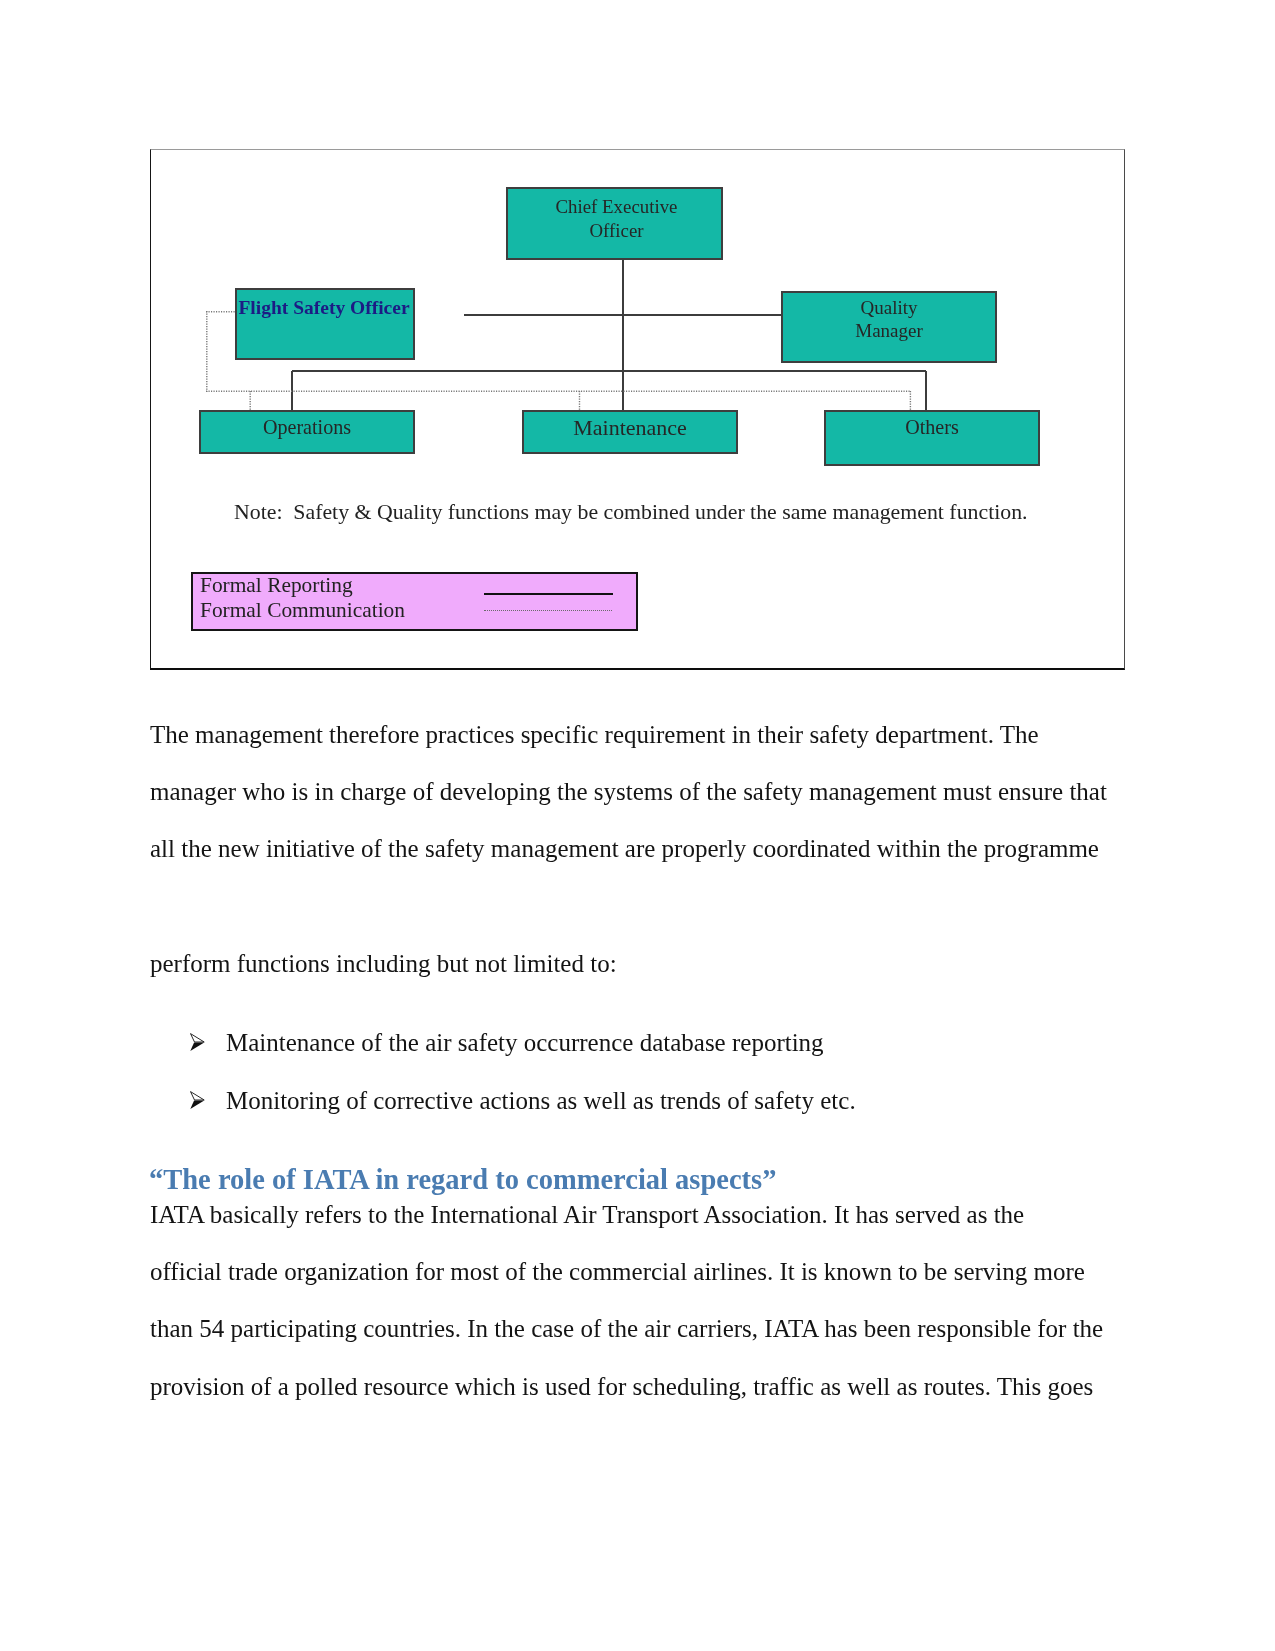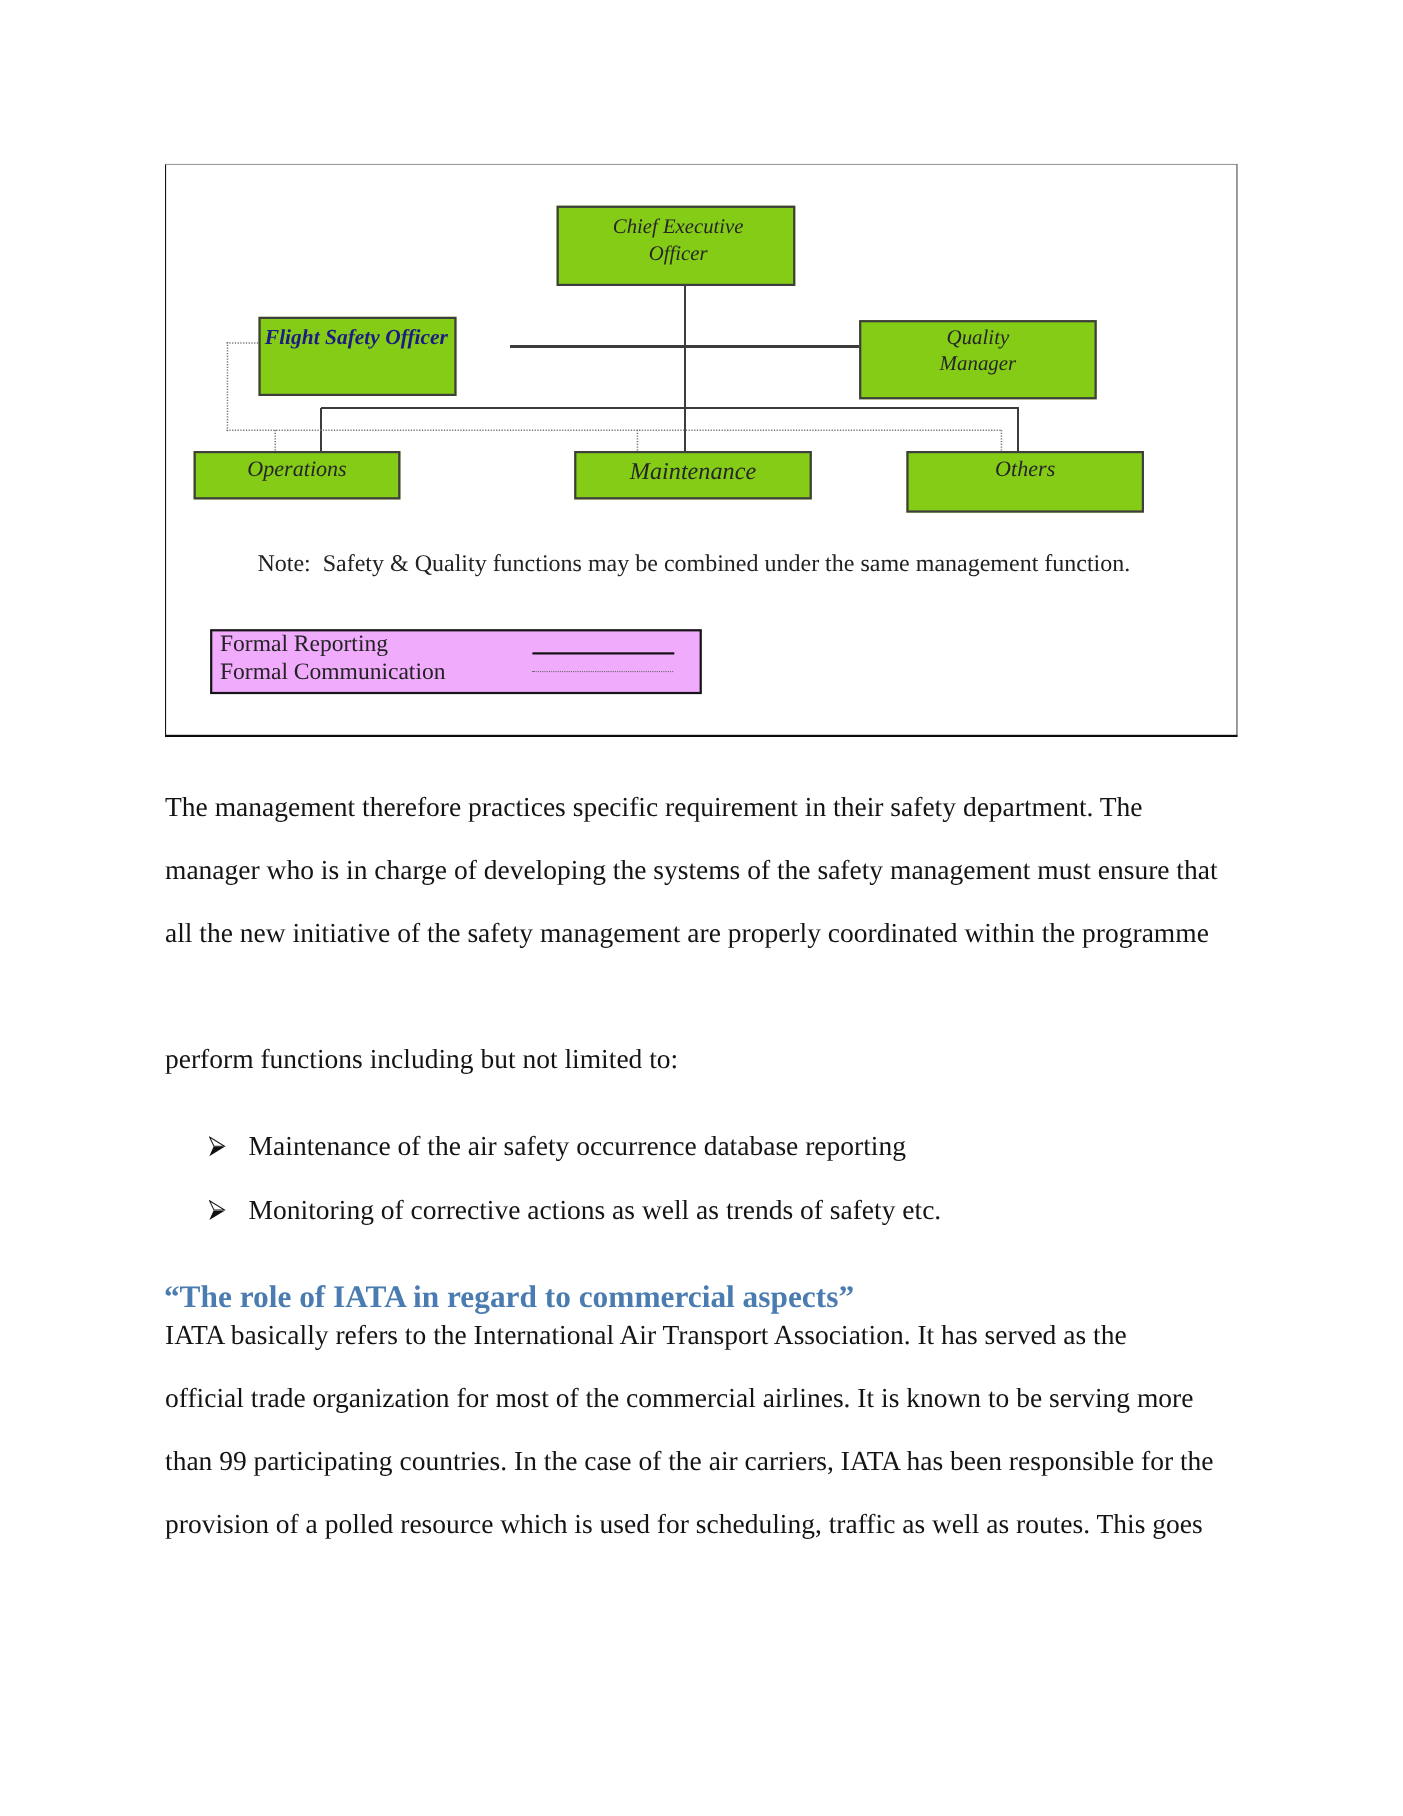--- a/index.html
+++ b/index.html
@@ -24,23 +24,22 @@
     border-right-color:#4a4a4a;
     border-bottom-width:2px;
     border-bottom-color:#0d0d0d;
     box-sizing:border-box;
     background:#fff;
   }
   .node {
     position:absolute;
     box-sizing:border-box;
     border:2px solid #3e3e3e;
-    background:#84cc16;
+    background:#14b8a6;
     z-index:5;
-    font-style:italic;
   }
   .nlabel {
     position:absolute;
     left:0; right:0;
     text-align:center;
     font-family:"Liberation Serif", serif;
     color:#262626;
     white-space:nowrap;
     line-height:1;
   }
@@ -126,21 +125,21 @@
 
     <div class="node" style="left:84px; top:138px; width:180px; height:72px;">
       <span class="nlabel" style="top: 8px; font-size: 19.5px; font-weight: bold; margin-left: -2px; color: rgb(28, 27, 132);">Flight Safety Officer</span>
     </div>
 
     <div class="node" style="left:630px; top:141px; width:216px; height:72px;">
       <span class="nlabel" style="top:5px; font-size:19px;">Quality</span>
       <span class="nlabel" style="top:28px; font-size:19px;">Manager</span>
     </div>
 
-    <div class="node" style="left:25px; top:260px; width:188px; height:44px;">
+    <div class="node" style="left:48px; top:260px; width:216px; height:44px;">
       <span class="nlabel" style="top:5px; font-size:20.1px;">Operations</span>
     </div>
 
     <div class="node" style="left:371px; top:260px; width:216px; height:44px;">
       <span class="nlabel" style="top:5px; font-size:22px;">Maintenance</span>
     </div>
 
     <div class="node" style="left:673px; top:260px; width:216px; height:56px;">
       <span class="nlabel" style="top:5px; font-size:20.1px;">Others</span>
     </div>
@@ -168,16 +167,16 @@
   <span class="bullet-mark" style="top:1091px;"><svg width="15" height="19" viewBox="0 0 15 19" aria-hidden="true">
         <path d="M0.5 0.6 L14.2 9.0 L4.5 9.0 Z" fill="none" stroke="#1c1c1c" stroke-width="0.95" stroke-linejoin="miter"></path>
         <path d="M4.1 9.6 L14.2 9.6 L0.3 18.1 Z" fill="#101010"></path>
       </svg></span>
   <div class="txt" style="left:226px; top:1088px;">Monitoring of corrective actions as well as trends of safety etc.</div>
 
   <div class="heading" style="top: 1166px; color: rgb(74, 124, 177);">“The role of IATA in regard to commercial aspects”</div>
 
   <div class="txt" style="top:1202px;">IATA basically refers to the International Air Transport Association. It has served as the</div>
   <div class="txt" style="top:1259px;">official trade organization for most of the commercial airlines. It is known to be serving more</div>
-  <div class="txt" style="top:1316px;">than 99 participating countries. In the case of the air carriers, IATA has been responsible for the</div>
+  <div class="txt" style="top:1316px;">than 54 participating countries. In the case of the air carriers, IATA has been responsible for the</div>
   <div class="txt" style="top:1374px;text-align:right;">provision of a polled resource which is used for scheduling, traffic as well as routes. This goes</div>
 
 </div>
 
 </body></html>

